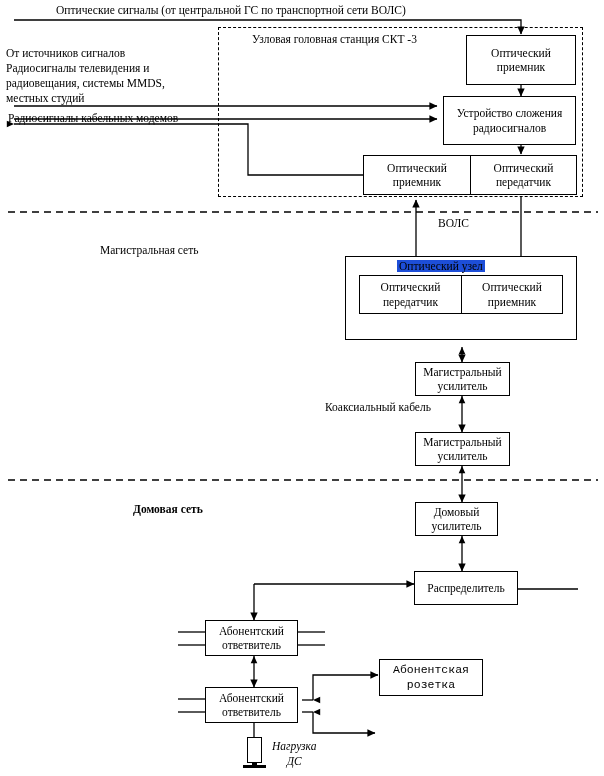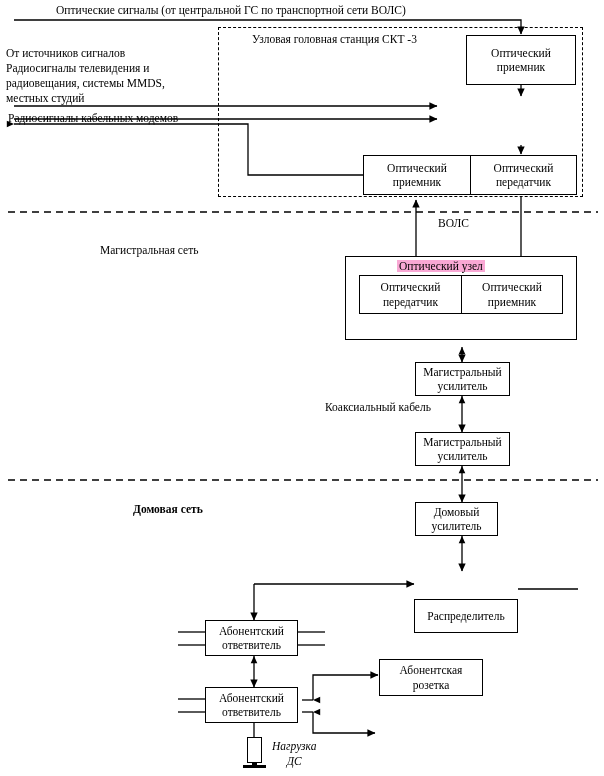--- a/index.html
+++ b/index.html
@@ -84,21 +84,21 @@
   .caption {
     position: absolute;
     font-size: 11.5px;
     line-height: 1.30;
     white-space: nowrap;
     z-index: 4;
   }
   .caption.multi { white-space: normal; }
   .caption .ln { display: block; }
   .label-onwhite {
-    background: #f9a8d4;
+    background: #1d4ed8;
     padding: 0 2px;
   }
   .load-body {
     position: absolute;
     box-sizing: border-box;
     border: 1.6px solid #000;
     background: #ffffff;
     z-index: 3;
   }
   .load-ground {
@@ -203,20 +203,24 @@
 
   <div class="caption" style="left:325px; top:400px;">Коаксиальный кабель</div>
 
   <div class="caption" style="left:133px; top:502px;font-weight:bold;">Домовая сеть</div>
 
   <div class="node" style="left:466px; top:35px; width:110px; height:50px;">
     <span class="ln">Оптический</span>
     <span class="ln">приемник</span>
   </div>
 
+  <div class="node" style="left:443px; top:96px; width:133px; height:49px;">
+    <span class="ln">Устройство сложения</span>
+    <span class="ln">радиосигналов</span>
+  </div>
 
   <div class="split" style="left:363px; top:155px; width:214px; height:40px;">
     <div class="half">
       <span class="ln">Оптический</span>
       <span class="ln">приемник</span>
     </div>
     <div class="half">
       <span class="ln">Оптический</span>
       <span class="ln">передатчик</span>
     </div>
@@ -247,35 +251,35 @@
   <div class="node" style="left:415px; top:432px; width:95px; height:34px;">
     <span class="ln">Магистральный</span>
     <span class="ln">усилитель</span>
   </div>
 
   <div class="node" style="left:415px; top:502px; width:83px; height:34px;">
     <span class="ln">Домовый</span>
     <span class="ln">усилитель</span>
   </div>
 
-  <div class="node" style="left:414px; top:571px; width:104px; height:34px;margin-top:28px;">
+  <div class="node" style="left:414px; top:571px; width:104px; height:34px;">
     <span class="ln">Распределитель</span>
   </div>
 
   <div class="node" style="left:205px; top:620px; width:93px; height:36px;">
     <span class="ln">Абонентский</span>
     <span class="ln">ответвитель</span>
   </div>
 
   <div class="node" style="left:205px; top:687px; width:93px; height:36px;">
     <span class="ln">Абонентский</span>
     <span class="ln">ответвитель</span>
   </div>
 
-  <div class="node" style="left:379px; top:659px; width:104px; height:37px;">
+  <div class="node" style="left:379px; top:659px; width:104px; height:37px;font-family:Liberation Mono, monospace;">
     <span class="ln">Абонентская</span>
     <span class="ln">розетка</span>
   </div>
 
   <div class="load-body" style="left:247px; top:737px; width:15px; height:26px;"></div>
   <div class="load-ground" style="left:243px; top:765px; width:23px; height:3px;"></div>
   <div class="load-ground" style="left:252px; top:763px; width:5px; height:3px;"></div>
 
   <div class="caption" style="left:272px; top:739px; text-align:center;font-style:italic;">
     <span class="ln">Нагрузка</span>

